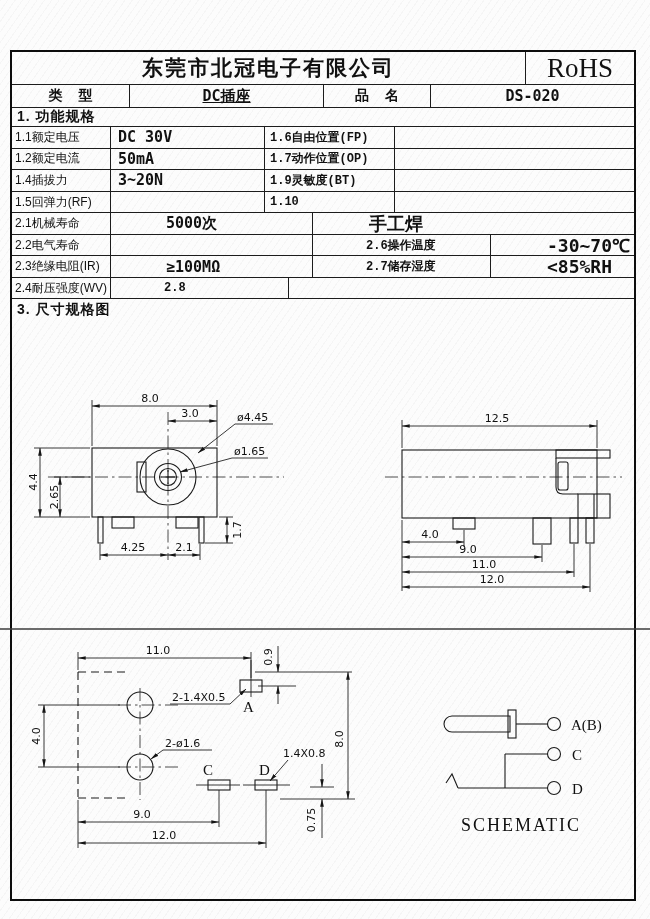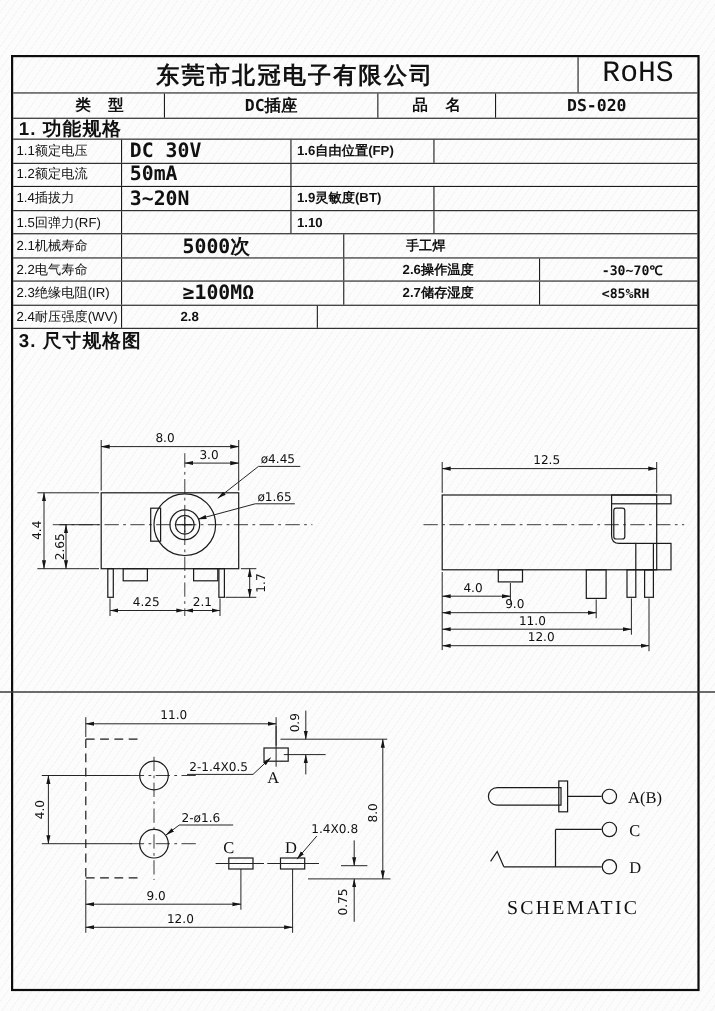--- a/index.html
+++ b/index.html
@@ -14,36 +14,36 @@
   .frame{
     position:absolute;left:10px;top:50px;width:626px;height:851px;
     border:2px solid #0d0d0d;box-sizing:border-box;
   }
   .row{display:flex;border-bottom:1.5px solid #1c1c1c;box-sizing:border-box;}
   .cell{box-sizing:border-box;display:flex;align-items:center;overflow:hidden;white-space:nowrap;position:relative;}
   .vline{border-right:1.5px solid #1c1c1c;}
   
   .r1{height:33px;}
   .company{width:514px;justify-content:center;font-size:21px;font-weight:700;letter-spacing:2px;}
-  .rohs{flex:1;justify-content:center;font-family:Liberation Mono, monospace;font-size:27px;font-weight:500;}
-  .r2{height:23px;padding-left:20px;}
+  .rohs{flex:1;justify-content:center;font-family:Liberation Serif, serif;font-size:27px;font-weight:500;}
+  .r2{height:23px;}
   .r2 .lab{justify-content:center;font-size:14px;font-weight:700;word-spacing:12px;}
   .r2 .val{justify-content:center;font-size:15px;font-weight:700;font-family:"DejaVu Sans Mono",monospace;}
-  .c1{width:118px;} .c2{width:194px;} .c3{width:107px;} .c4{flex:1;}
+  .c1{width:118px;} .c2{width:194px;text-decoration:underline;} .c3{width:107px;} .c4{flex:1;}
   
   .stitle{display:flex;align-items:center;border-bottom:1.5px solid #1c1c1c;
-    font-size:17px;font-weight:700;padding-left:5px;letter-spacing:1px;box-sizing:border-box;}
+    font-size:14px;font-weight:700;padding-left:5px;letter-spacing:1px;box-sizing:border-box;}
   .t1{height:19px;} .t2{height:18px;}
   .t3{height:21px;border-bottom:none;}
   
   .srow1{height:21.6px;} .srow2{height:21.5px;gap:48px;}
   .sl{width:99px;font-size:12px;font-weight:400;padding-left:3px;}
-  .sv{width:154px;font-size:18px;font-weight:700;font-family:"DejaVu Sans Mono",monospace;padding-left:7px;}
-  .sl2{width:130px;font-size:12px;font-weight:700;padding-left:5px;}
-  .sv2{flex:1;font-size:12px;font-weight:700;font-family:"DejaVu Sans Mono",monospace;padding-left:8px;border-right:none !important;}
+  .sv{width:154px;font-size:15px;font-weight:700;font-family:"DejaVu Sans Mono",monospace;padding-left:7px;}
+  .sl2{width:130px;font-size:12px;font-weight:700;padding-left:5px;font-family:Liberation Mono, monospace;}
+  .sv2{flex:1;font-size:18px;font-weight:700;font-family:"DejaVu Sans Mono",monospace;padding-left:8px;border-right:none !important;}
   
   .draw{position:absolute;left:0;top:360px;width:650px;height:545px;}
   .ln{stroke:#1b1b1b;stroke-width:1.1;fill:none;}
   .dm{stroke:#222;stroke-width:0.9;fill:none;}
   .cl{stroke:#3a3a3a;stroke-width:0.9;fill:none;stroke-dasharray:13 4 2.5 4;}
   .hd{stroke:#1b1b1b;stroke-width:1.1;fill:none;stroke-dasharray:8 5;}
   text{fill:#101010;}
   .t{font-family:"DejaVu Sans",sans-serif;font-size:11px;}
   .ts{font-family:"Liberation Serif",serif;font-size:15px;}
   .tsc{font-family:"Liberation Serif",serif;font-size:18px;letter-spacing:2px;}
@@ -70,20 +70,21 @@
 
     <div class="row srow1">
       <div class="cell vline sl">1.1额定电压</div>
       <div class="cell vline sv">DC 30V</div>
       <div class="cell vline sl2">1.6自由位置(FP)</div>
       <div class="cell sv2"></div>
     </div>
     <div class="row srow1">
       <div class="cell vline sl">1.2额定电流</div>
       <div class="cell vline sv">50mA</div>
+      <div class="cell vline sl2">1.7动作位置(OP)</div>
       <div class="cell sv2"></div>
     </div>
     <div class="row srow1">
       <div class="cell vline sl">1.4插拔力</div>
       <div class="cell vline sv">3~20N</div>
       <div class="cell vline sl2">1.9灵敏度(BT)</div>
       <div class="cell sv2"></div>
     </div>
     <div class="row srow1">
       <div class="cell vline sl">1.5回弹力(RF)</div>

